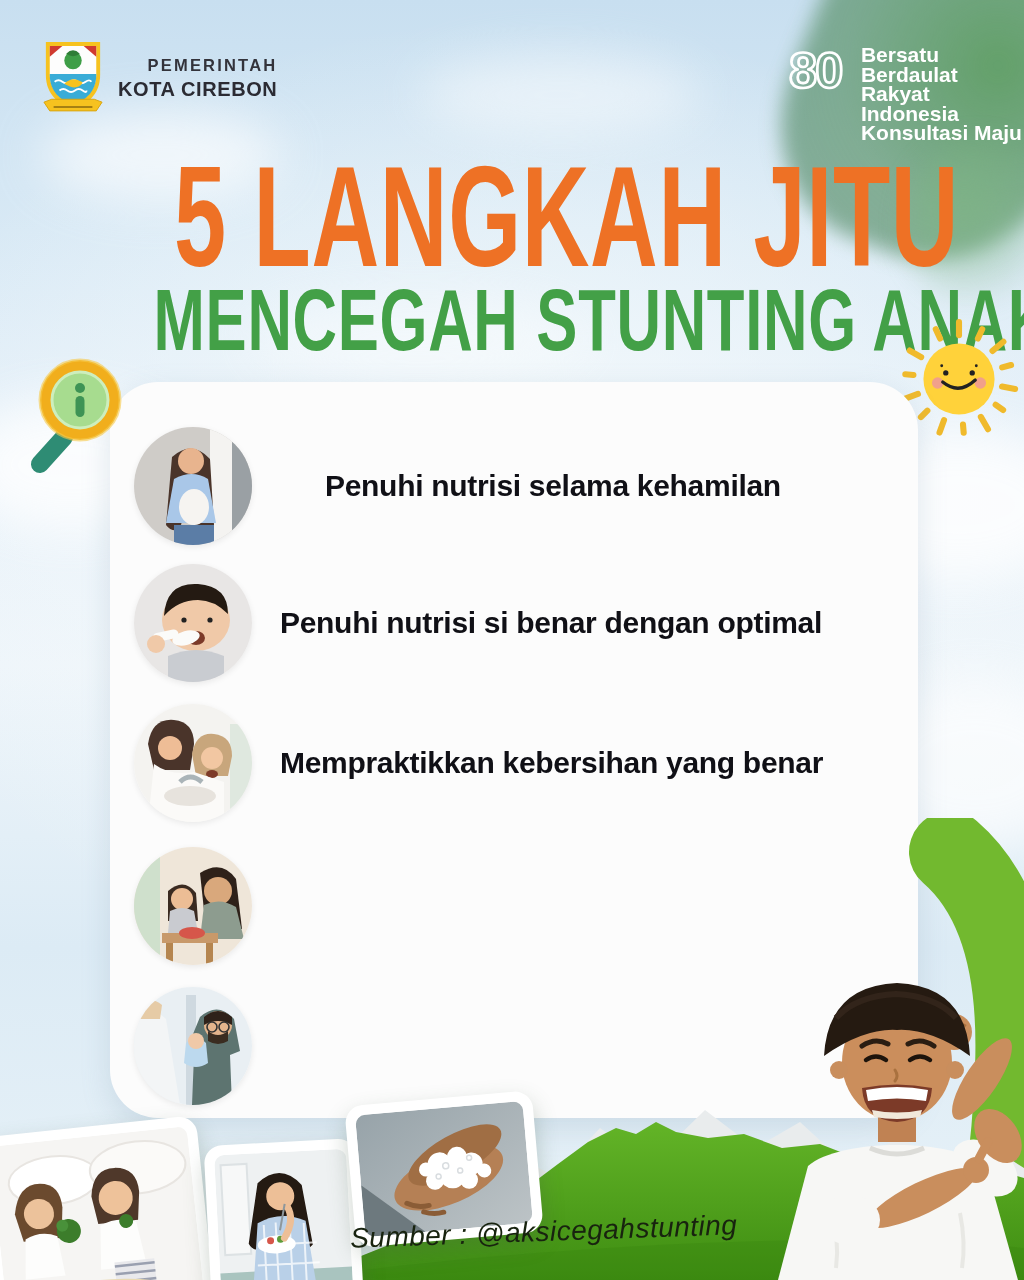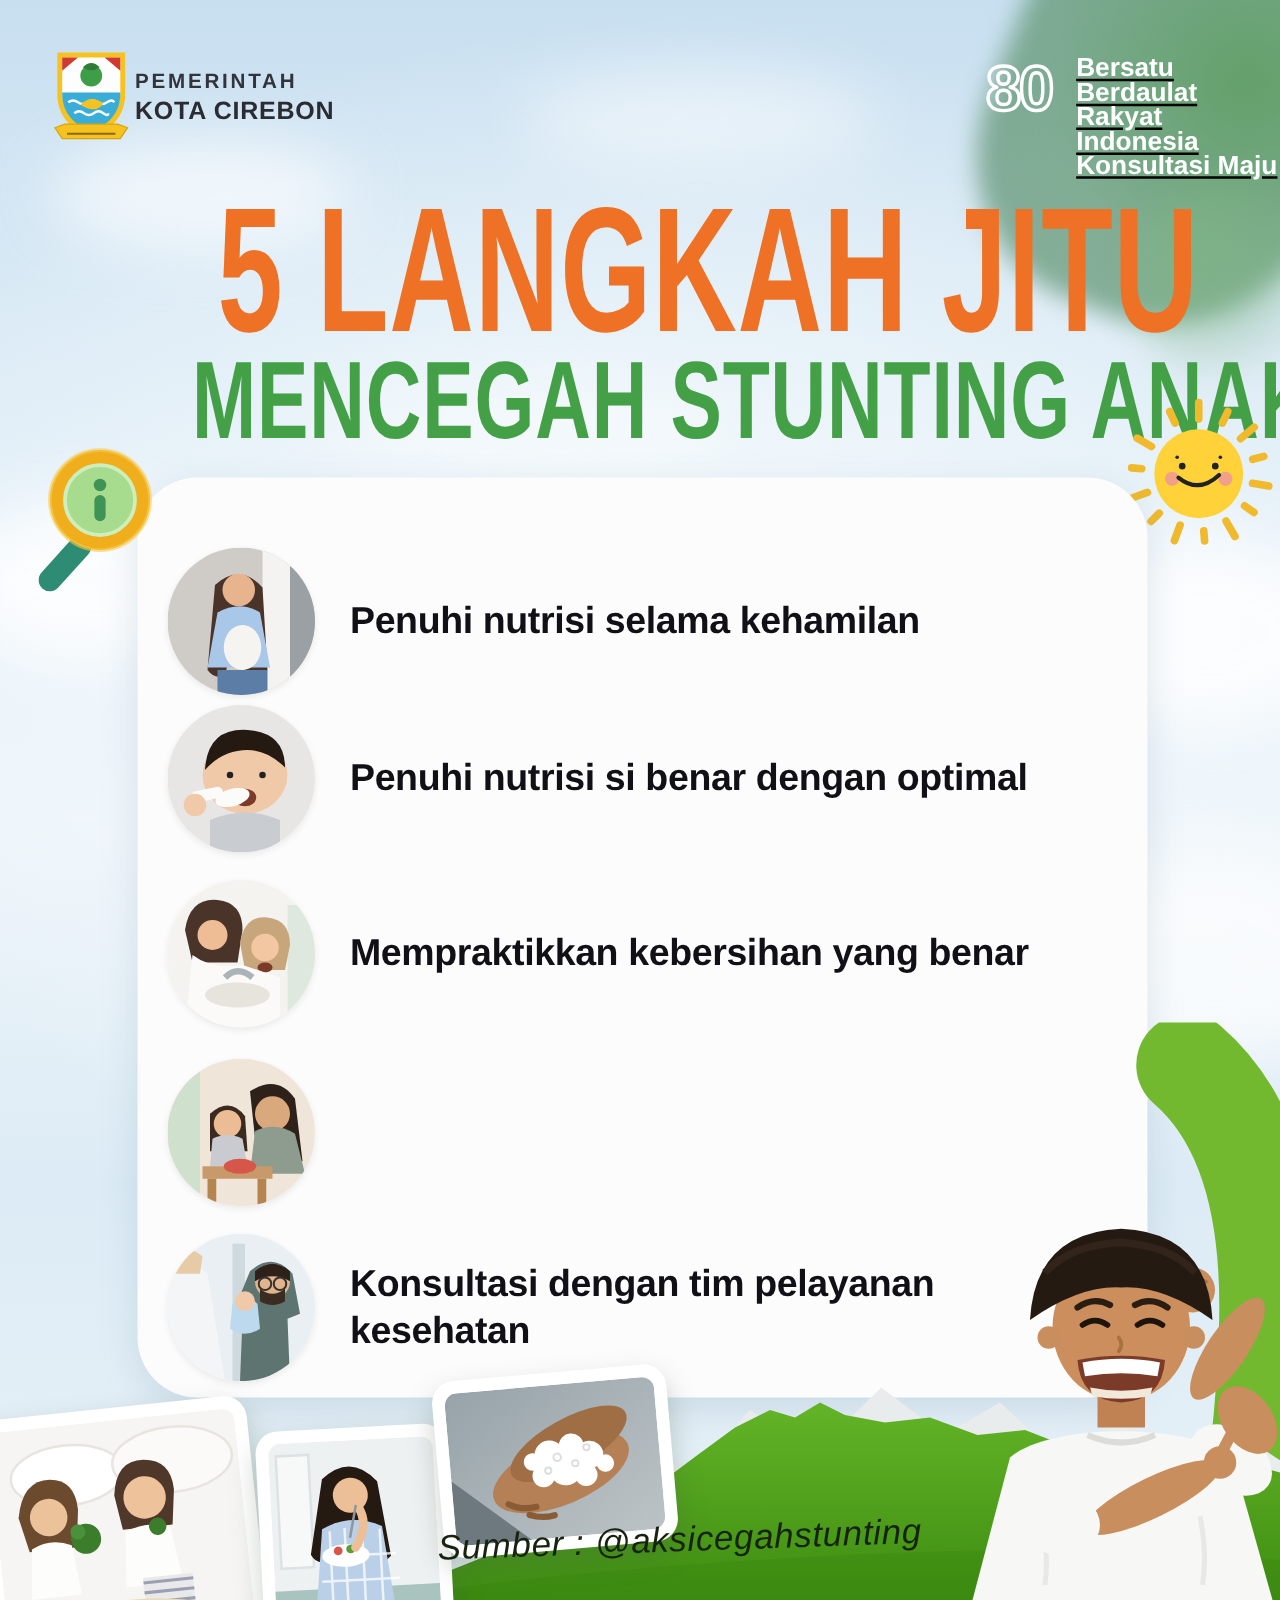--- a/index.html
+++ b/index.html
@@ -15,24 +15,24 @@
 
   
   .leaf1{right:-60px;top:-70px;width:290px;height:330px;z-index:1;
     background:radial-gradient(circle at 65% 35%, #63a069 0%, #47855297 55%, #35754687 80%);
     border-radius:42% 58% 55% 45%;filter:blur(10px);transform:rotate(22deg);}
   .leaf2{right:-30px;top:140px;width:150px;height:170px;z-index:1;
     background:radial-gradient(circle at 40% 40%, #7db483c4, #4f8f5c00 75%);
     border-radius:50%;filter:blur(12px);}
 
   
-  .hdr-left{left:42px;top:38px;z-index:2;display:flex;align-items:center;gap:4px;}
+  .hdr-left{left:42px;top:38px;z-index:2;display:flex;align-items:center;gap:14px;text-align:right;}
   .hdr-left .txt .l1{font-size:16.5px;font-weight:bold;letter-spacing:2.2px;color:#33333b;}
   .hdr-left .txt .l2{font-size:20px;font-weight:bold;letter-spacing:.6px;color:#2b2b33;margin-top:3px;}
-  .hdr-right{left:788px;top:42px;z-index:2;display:flex;align-items:flex-start;gap:8px;text-decoration:underline;}
+  .hdr-right{left:788px;top:42px;z-index:2;display:flex;align-items:flex-start;gap:8px;}
   .tagline{color:#ffffff;font-weight:bold;font-size:21px;line-height:19.5px;padding-top:3px;}
 
   
   .title1{left:0;top:146px;width:1024px;text-align:center;z-index:1;
     font-size:142px;line-height:1;font-weight:bold;color:#EE7125;letter-spacing:1px;
     transform:scaleX(.66);transform-origin:50% 50%;white-space:nowrap;}
   .title2{left:0;top:276px;width:1024px;text-align:center;z-index:1;
     font-size:88px;line-height:1;font-weight:bold;color:#43A047;letter-spacing:1px;
     transform:scaleX(.70);transform-origin:50% 50%;white-space:nowrap;}
 
@@ -182,21 +182,21 @@
       <circle cx="72" cy="48" r="40" fill="none" stroke="#F6C94A" stroke-width="3" opacity=".6"></circle>
       <circle cx="72" cy="48" r="28" fill="#A7DC8F"></circle>
       <circle cx="72" cy="48" r="28" fill="none" stroke="#cdeebd" stroke-width="3"></circle>
       <circle cx="72" cy="36" r="5" fill="#3E9355"></circle>
       <rect x="67.5" y="44" width="9" height="21" rx="4.5" fill="#3E9355"></rect>
     </svg>
   </div>
 
   <div class="abs card">
 
-    <div class="step" style="top:56px;">
+    <div class="step" style="top:45px;gap:45px;">
       <span class="circle">
         <svg viewBox="0 0 118 118">
           <rect width="118" height="118" fill="#cfccc8"></rect>
           <rect x="76" y="0" width="22" height="118" fill="#f4f3f1"></rect>
           <rect x="98" y="0" width="20" height="118" fill="#9aa0a4"></rect>
           <path d="M38,30 q20,-18 38,2 l4,66 q-10,8 -18,4 l-6,-40 -10,40 q-8,4 -14,-4 Z" fill="#4a342a"></path>
           <circle cx="57" cy="34" r="13" fill="#e8b48e"></circle>
           <path d="M40,52 q18,-10 34,0 l8,44 h-50 Z" fill="#a9c7e8"></path>
           <ellipse cx="60" cy="80" rx="15" ry="18" fill="#f6f4f1"></ellipse>
           <rect x="40" y="98" width="40" height="20" fill="#5b7da6"></rect>
@@ -270,21 +270,20 @@
           <path d="M66,30 q18,-16 34,2 l6,32 -10,4 2,50 h-40 l2,-50 -8,-4 Z" fill="#5d7470"></path>
           <circle cx="84" cy="38" r="14" fill="#e3b48c"></circle>
           <path d="M70,30 q14,-12 28,0 l0,8 q-14,-8 -28,0 Z" fill="#2e2119"></path>
           <path d="M74,44 q10,8 20,0 l0,10 q-10,6 -20,0 Z" fill="#3a2c20"></path>
           <circle cx="78" cy="40" r="5" fill="none" stroke="#333" stroke-width="1.6"></circle>
           <circle cx="90" cy="40" r="5" fill="none" stroke="#333" stroke-width="1.6"></circle>
           <path d="M52,56 q10,-10 20,0 l2,20 q-12,8 -24,0 Z" fill="#bcd9ee"></path>
           <circle cx="62" cy="54" r="8" fill="#f0c9a8"></circle>
         </svg>
       </span>
-      <span class="step-label">Konsultasi dengan tim pelayanan kesehatan</span>
     </div>
   </div>
 
   <svg class="abs mountains" width="560" height="130" viewBox="0 0 560 130">
     <polygon points="0,130 40,78 85,100 130,52 180,88 235,34 285,72 330,46 380,92 430,60 480,100 520,70 560,96 560,130" fill="#e9eced"></polygon>
   </svg>
 
   <svg class="abs arc" width="166" height="462" viewBox="0 0 166 462">
     <path d="M92,34 C150,84 161,170 158,250 C155,332 146,402 126,462" fill="none" stroke="#72B92F" stroke-width="82" stroke-linecap="round"></path>
   </svg>

